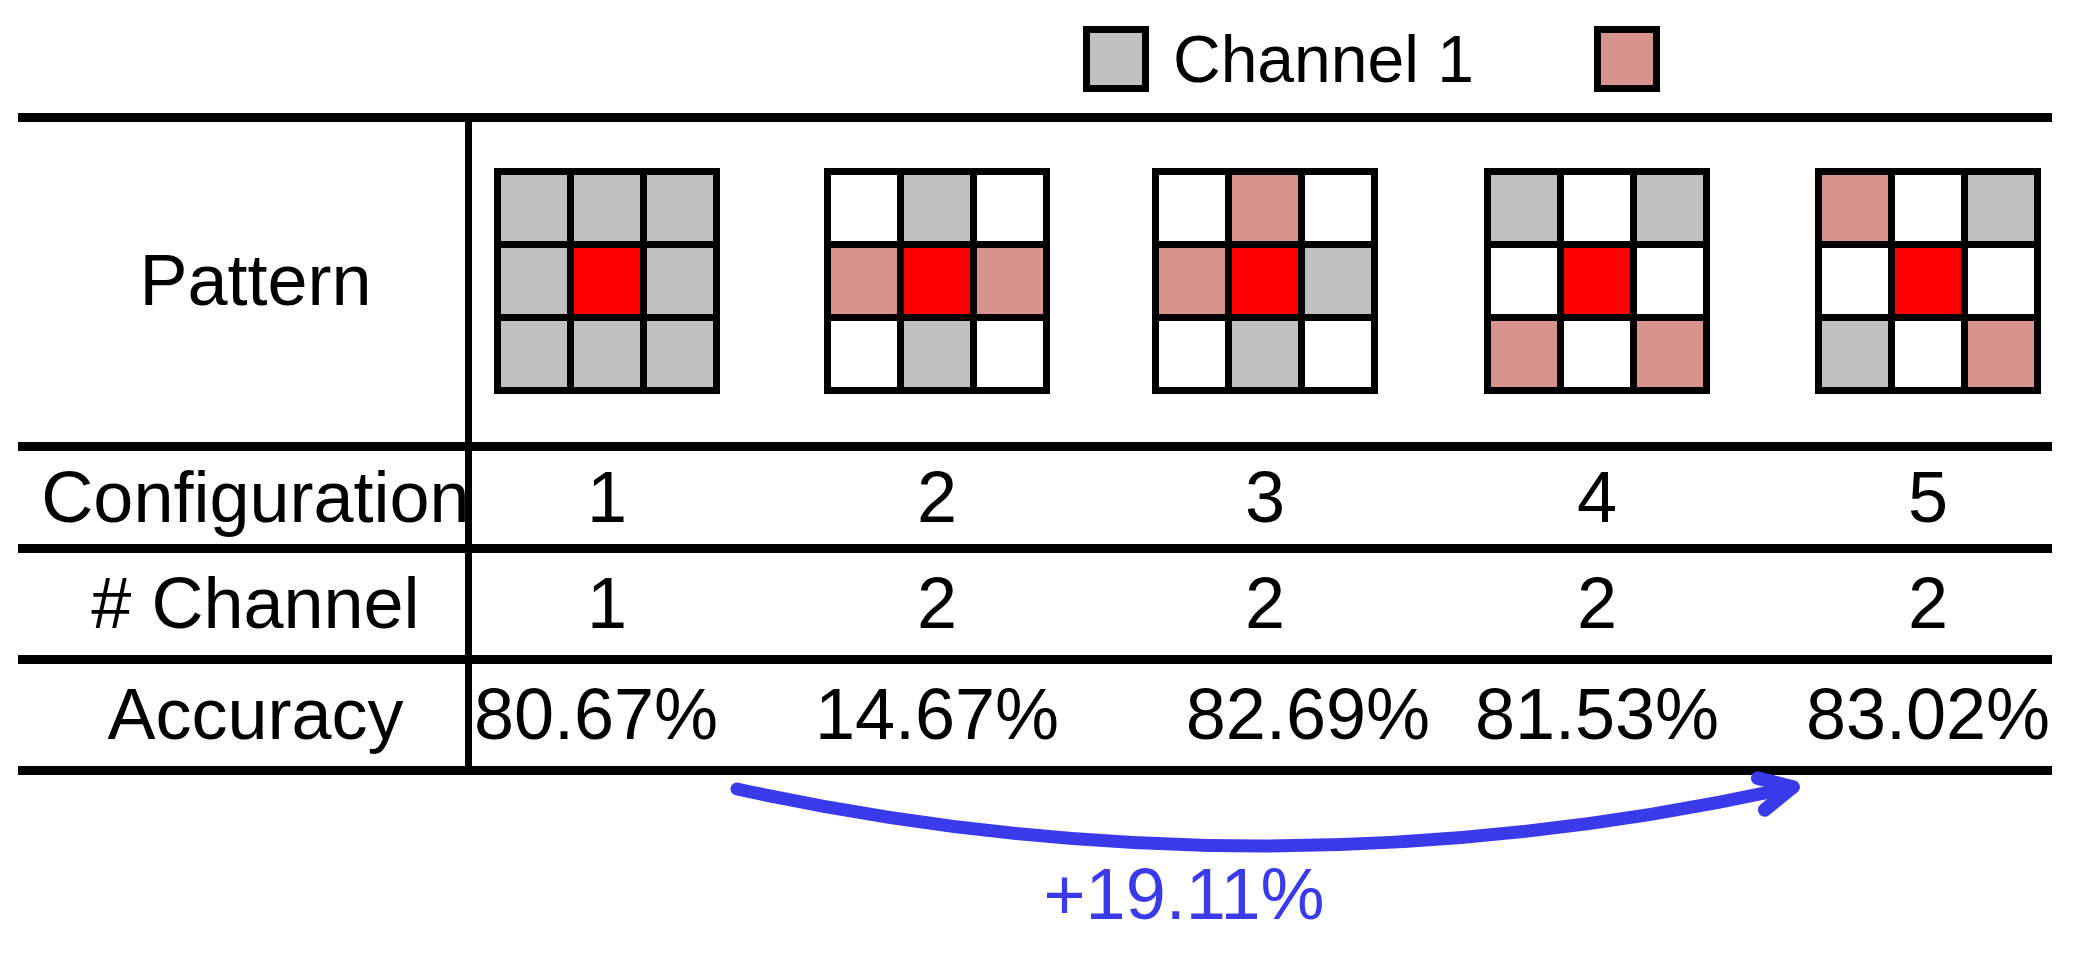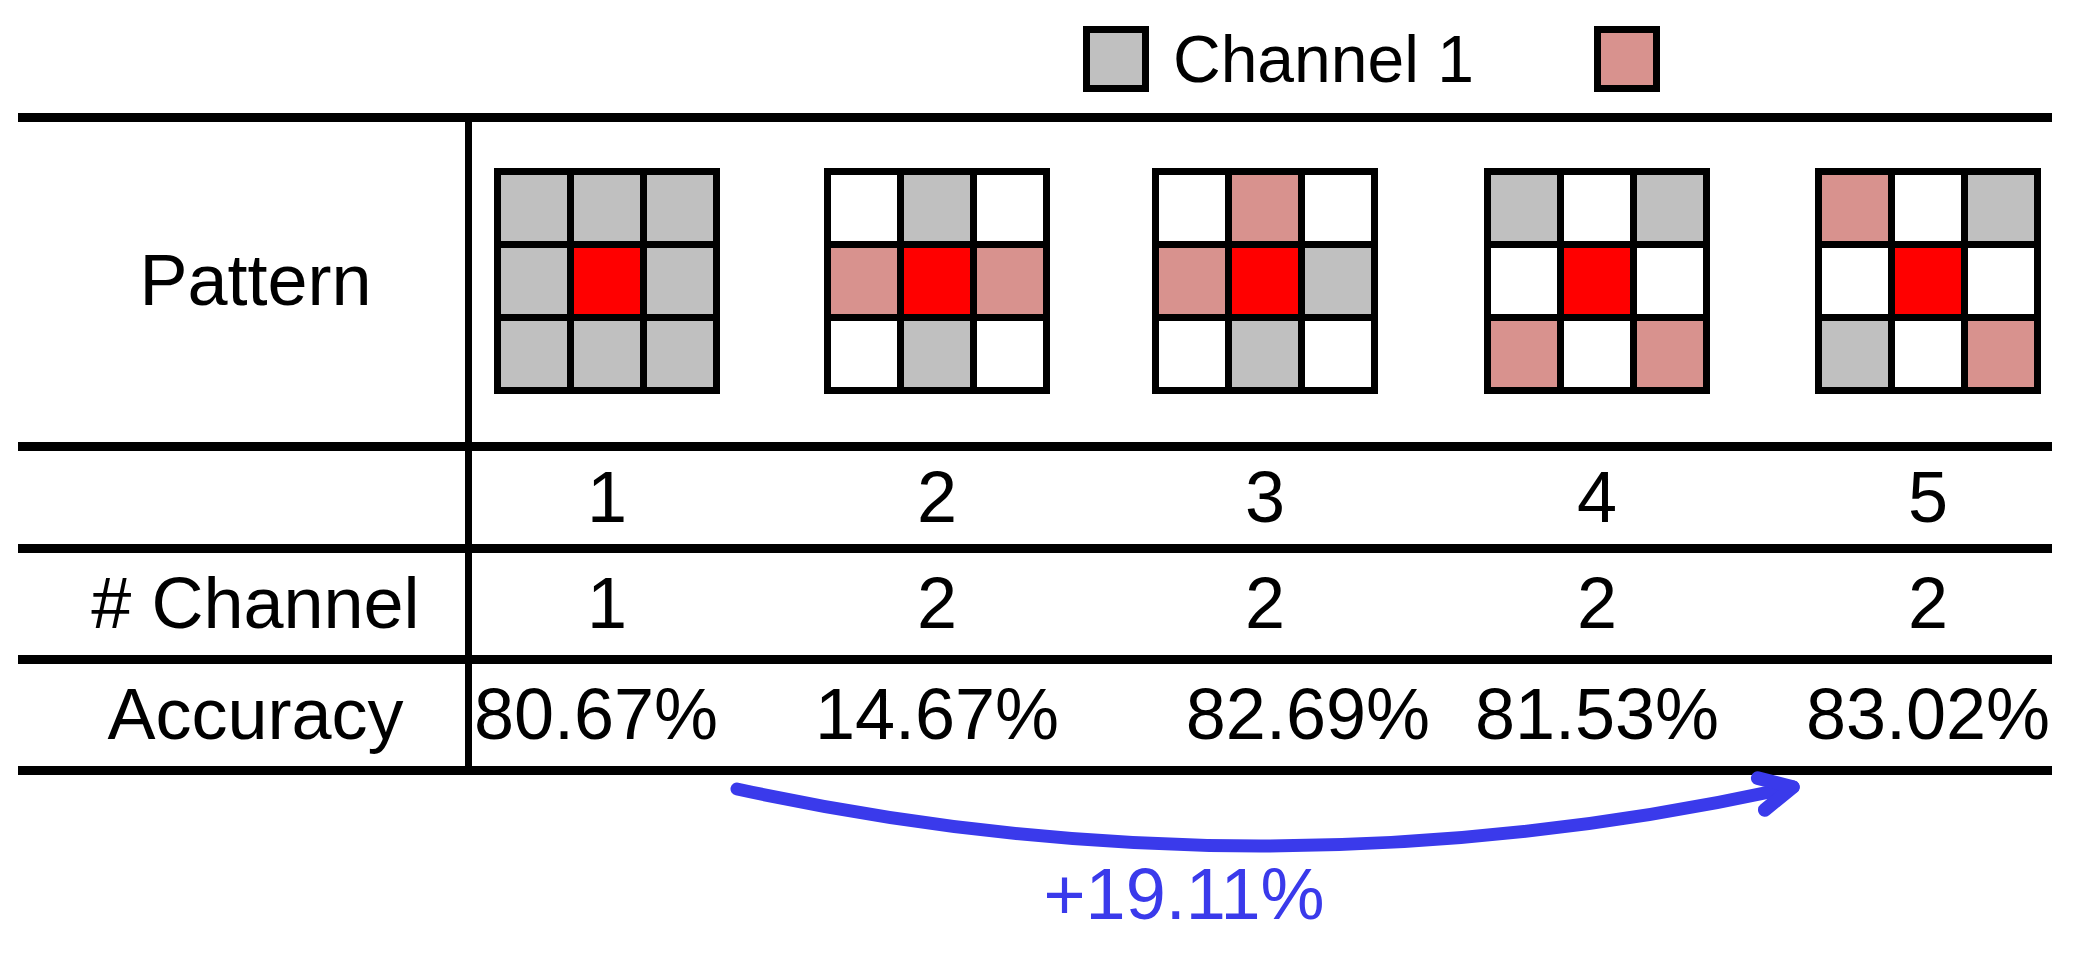--- a/index.html
+++ b/index.html
@@ -47,20 +47,21 @@
   </div>
 
   <div class="rule-h" style="top:113px"></div>
   <div class="rule-h" style="top:442px"></div>
   <div class="rule-h" style="top:544px"></div>
   <div class="rule-h" style="top:655px"></div>
   <div class="rule-h" style="top:766px"></div>
   <div class="rule-v"></div>
 
   <div class="row-label" style="top:244px">Pattern</div>
+  <div class="row-label" style="top:461px">Configuration</div>
   <div class="row-label" style="top:567px"># Channel</div>
   <div class="row-label" style="top:678px">Accuracy</div>
 
   <div id="pattern-row">
       <div class="pgrid" style="left: 494px;">
         <div class="cell" style="background: rgb(192, 192, 192);"></div>
         <div class="cell" style="background: rgb(192, 192, 192);"></div>
         <div class="cell" style="background: rgb(192, 192, 192);"></div>
         <div class="cell" style="background: rgb(192, 192, 192);"></div>
         <div class="cell" style="background: rgb(255, 0, 0);"></div>

